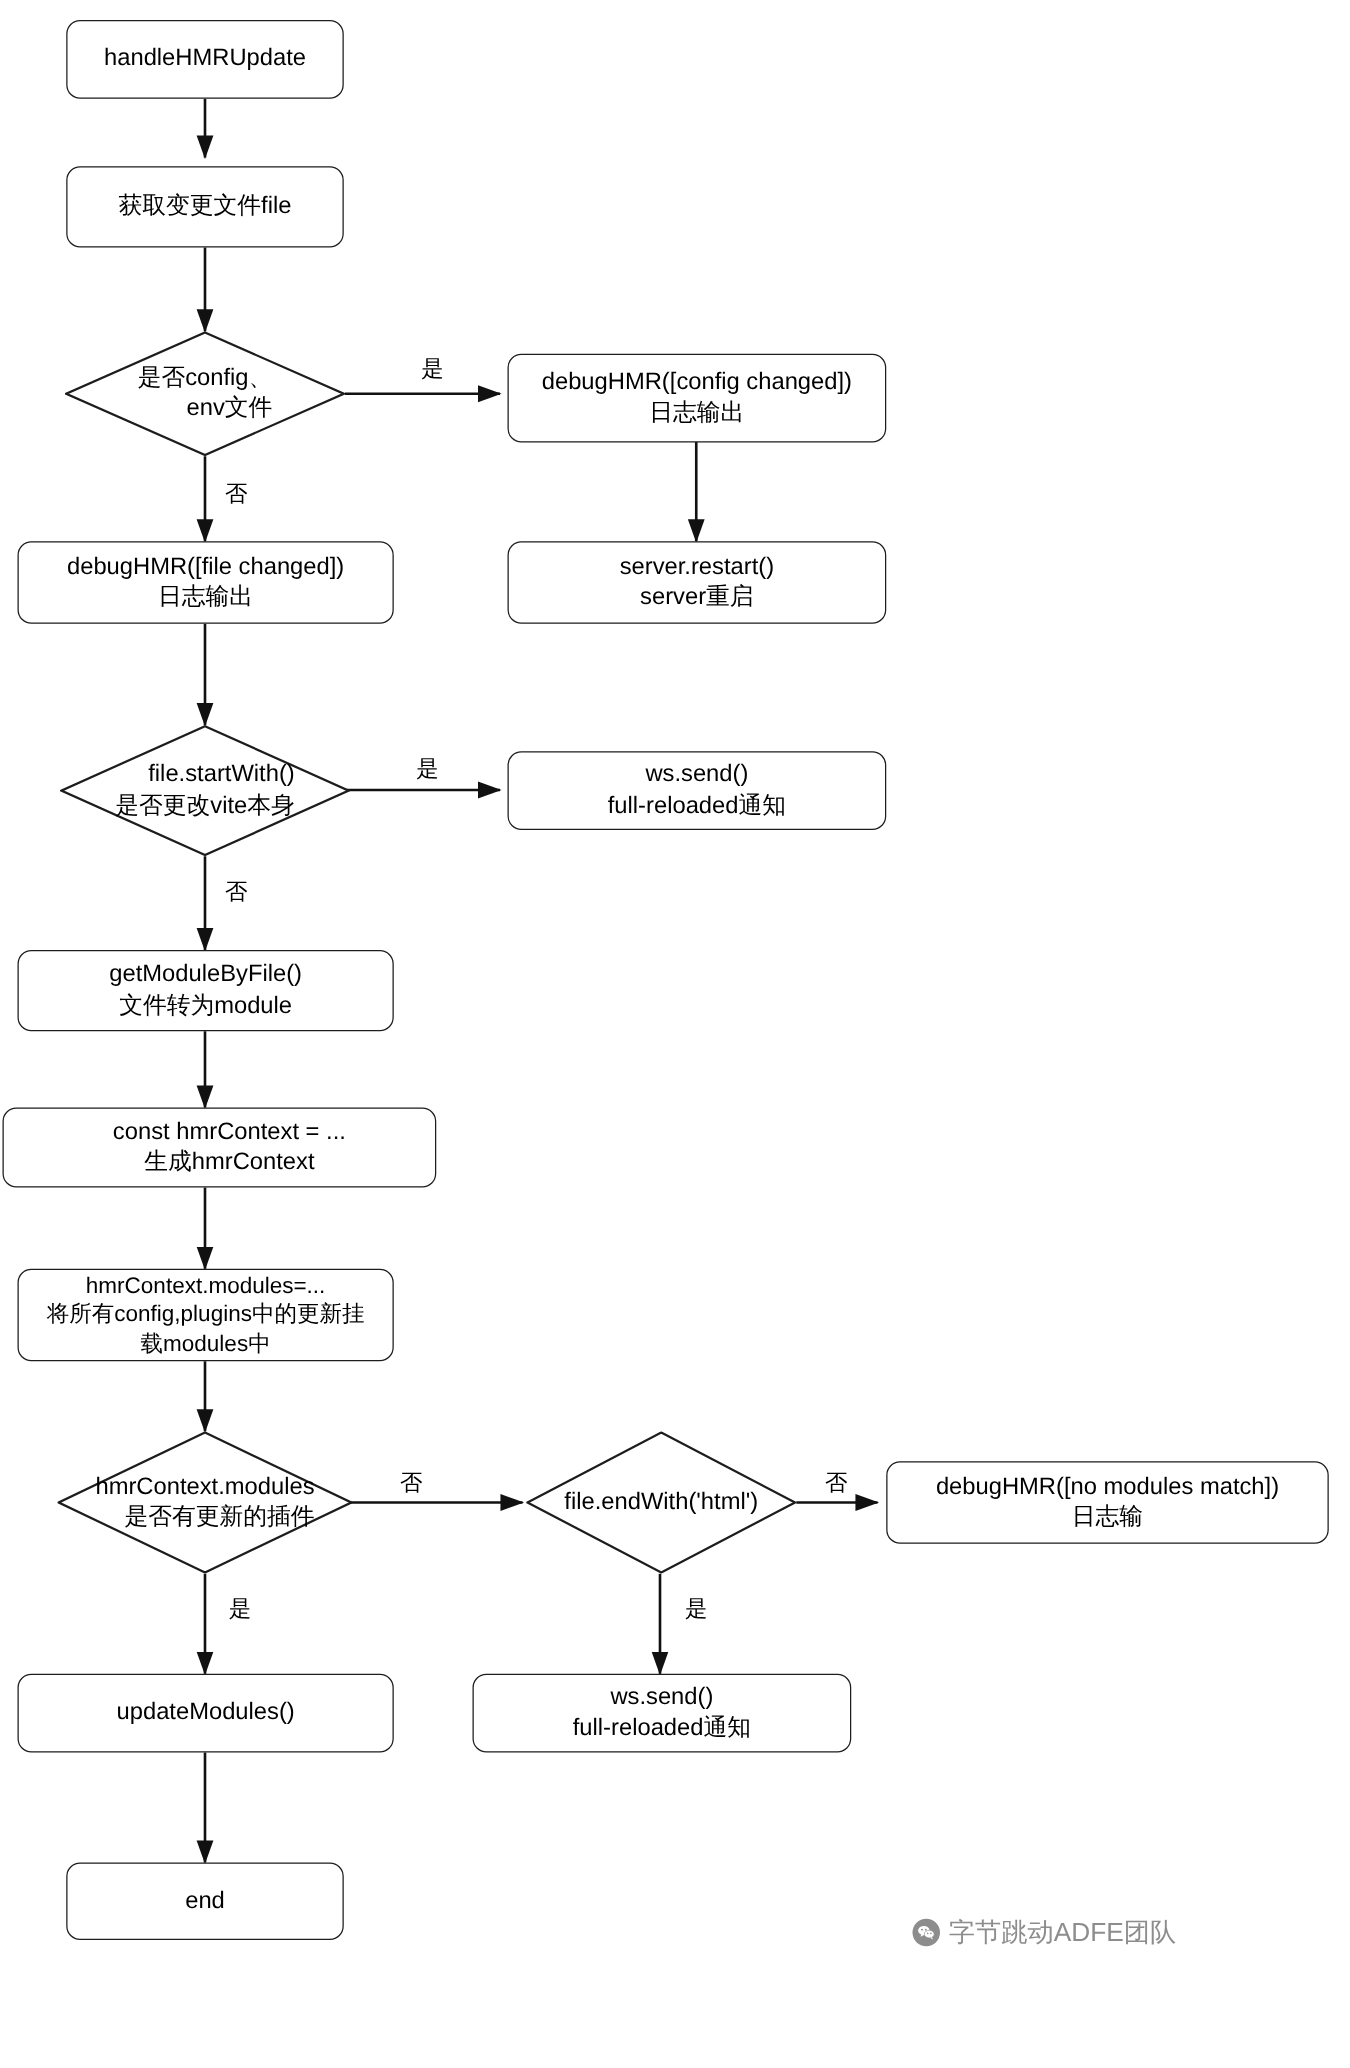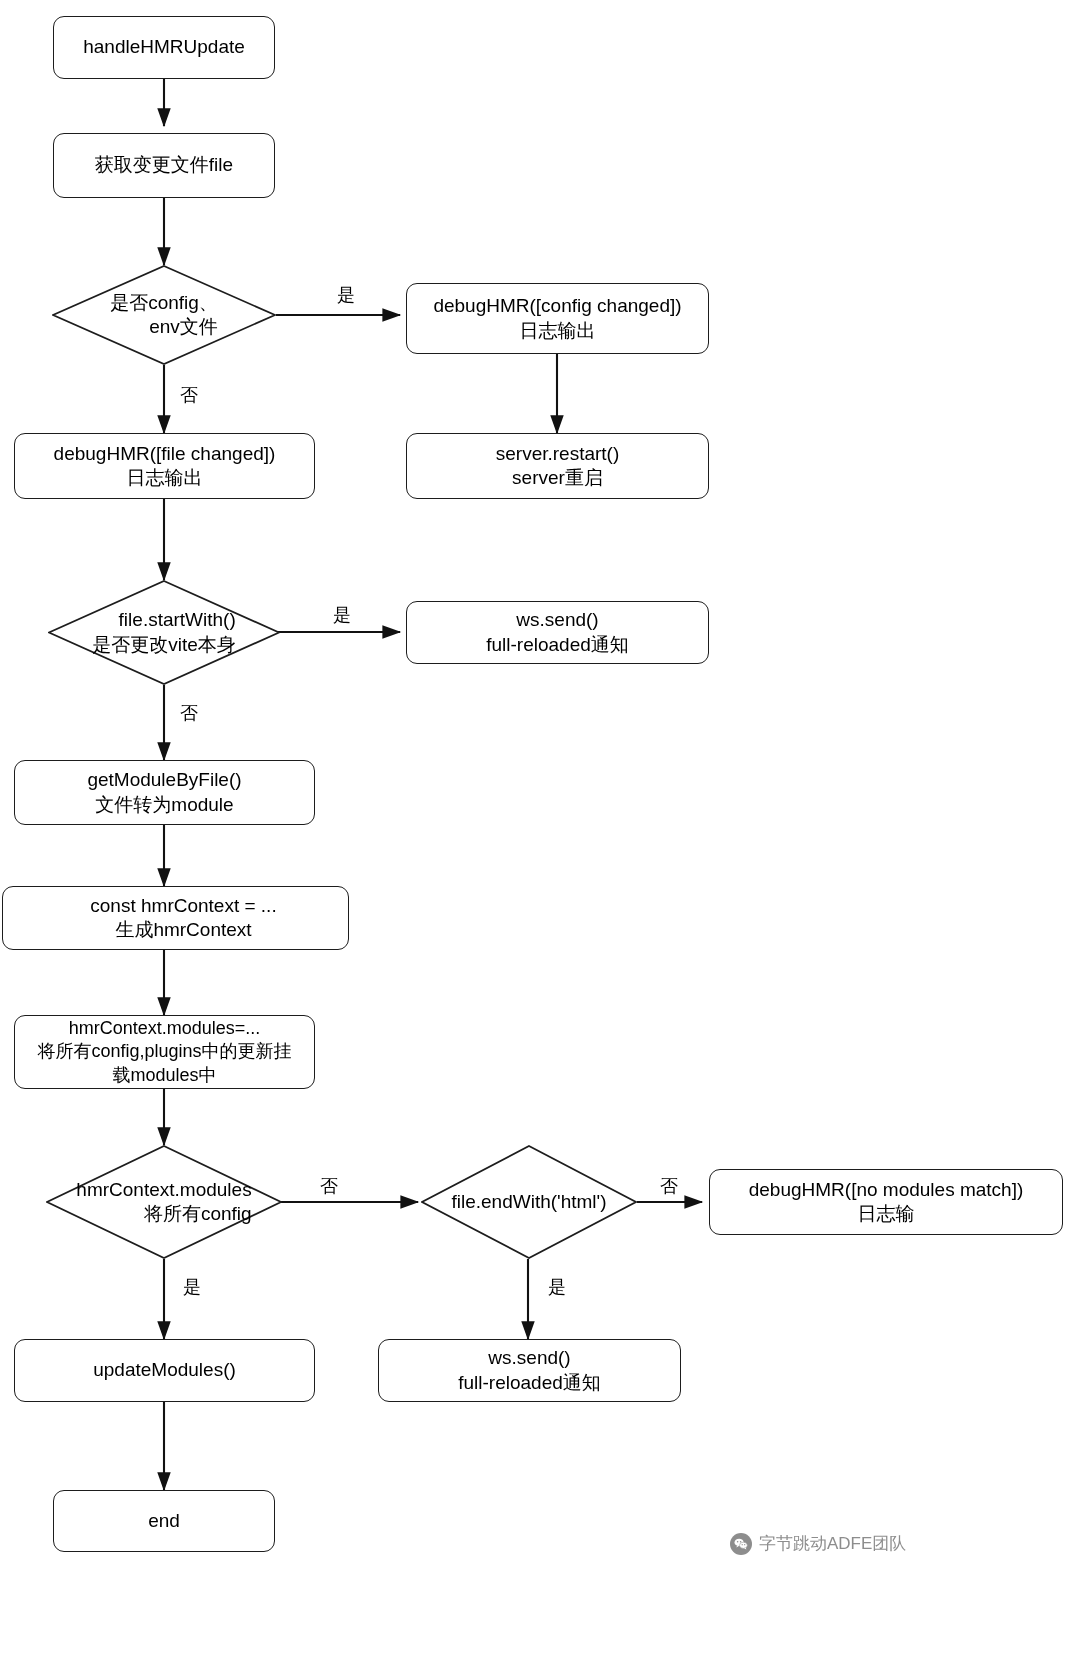--- a/index.html
+++ b/index.html
@@ -69,21 +69,21 @@
     background: transparent;
     line-height: 1;
     white-space: nowrap;
   }
   .watermark {
     position: absolute;
     display: flex;
     align-items: center;
     gap: 7px;
     color: #8d8d8d;
-    font-size: 17px;
+    font-size: 21px;
     white-space: nowrap;
   }
   .wechat-badge {
     width: 22px;
     height: 22px;
     border-radius: 50%;
     background: #8d8d8d;
     display: inline-flex;
     align-items: center;
     justify-content: center;
@@ -195,21 +195,21 @@
     <span>hmrContext.modules=...
 将所有config,plugins中的更新挂
 载modules中</span>
   </div>
 
   <div class="node decision" style="left:46px; top:1145px; width:236px; height:114px;">
     <svg class="diamond-shape" viewBox="0 0 236 114" preserveAspectRatio="none">
       <polygon points="118,1 235,57 118,113 1,57" fill="#ffffff" stroke="#1d1d1d" stroke-width="1.8"></polygon>
     </svg>
     <span class="diamond-label">hmrContext.modules
-将所有config</span>
+是否有更新的插件</span>
   </div>
 
   <div class="node decision" style="left:421px; top:1145px; width:216px; height:114px;">
     <svg class="diamond-shape" viewBox="0 0 216 114" preserveAspectRatio="none">
       <polygon points="108,1 215,57 108,113 1,57" fill="#ffffff" stroke="#1d1d1d" stroke-width="1.8"></polygon>
     </svg>
     <span class="diamond-label">file.endWith('html')</span>
   </div>
 
   <div class="node process" style="left:709px; top:1169px; width:354px; height:66px;">

